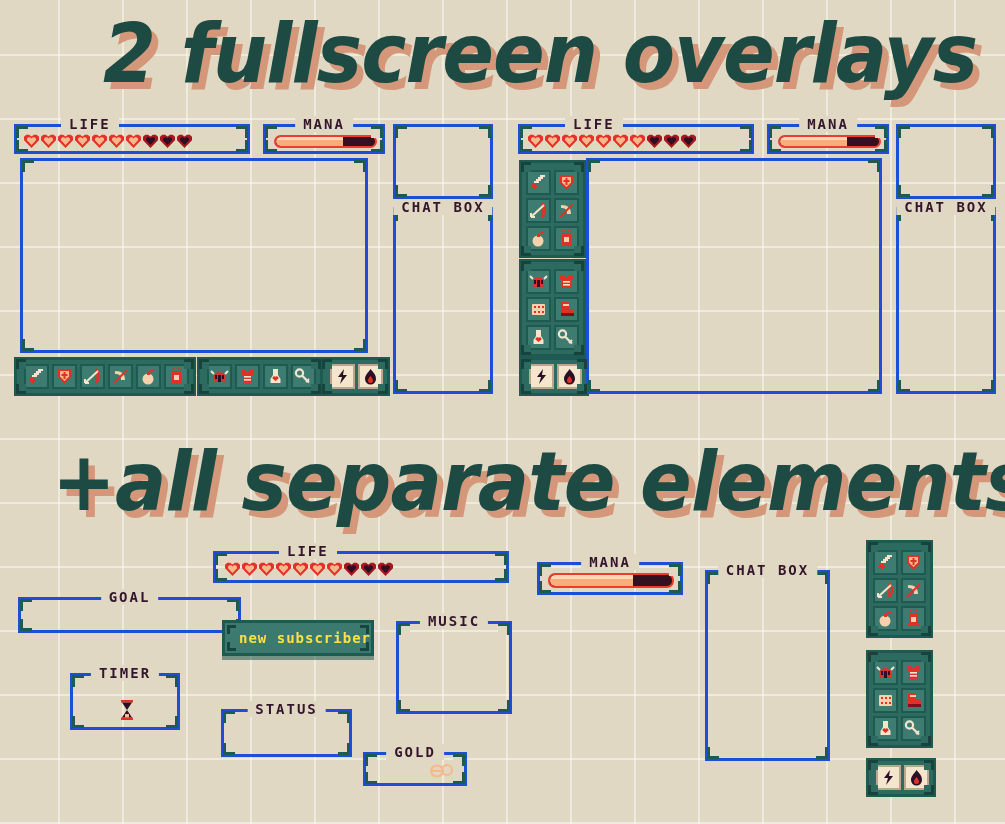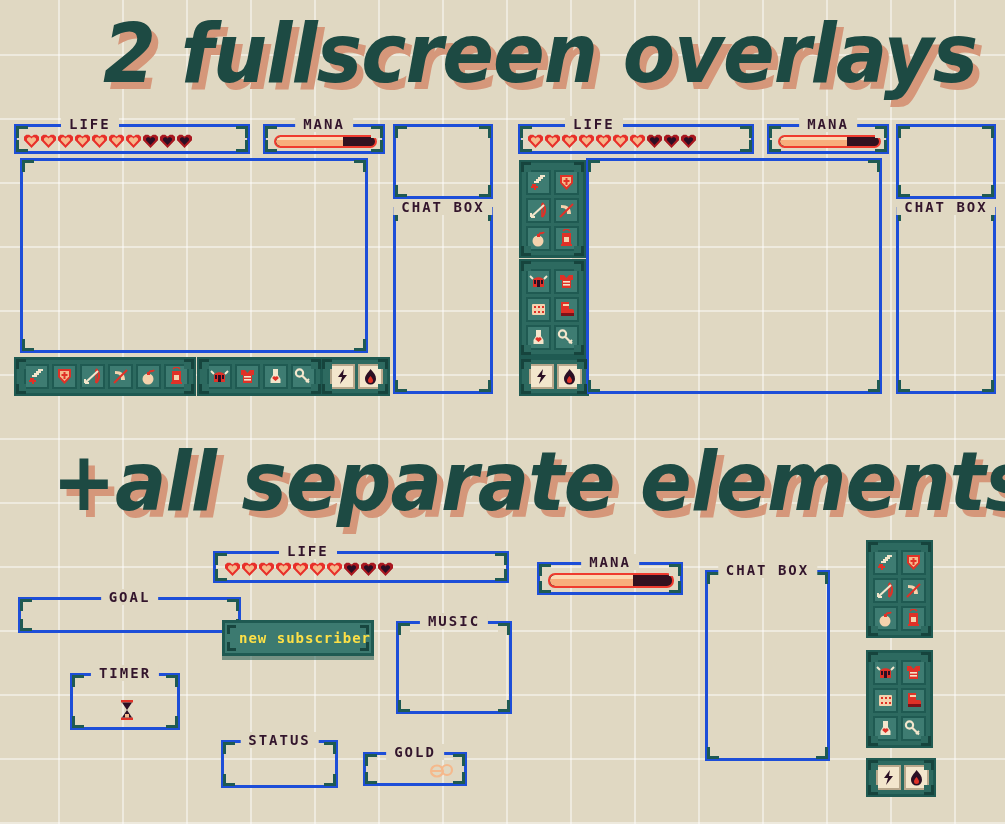--- a/index.html
+++ b/index.html
@@ -613,21 +613,21 @@
           <rect x="7" y="15" width="4" height="3.5" fill="#f5b98c"></rect>
         </svg>
       </div>
     </div>
 
     <div class="banner" style="left:222px;top:620px;width:152px;height:36px;">
       <span class="cb"></span>
       <span>new subscriber</span>
     </div>
 
-    <div class="frame" style="left:221px;top:740px;width:117px;height:48px;">
+    <div class="frame" style="left:221px;top:709px;width:131px;height:48px;">
       <span class="cb"></span>
       <div class="ftitle">STATUS</div>
     </div>
 
     <div class="frame" style="left:396px;top:621px;width:116px;height:93px;">
       <span class="cb"></span>
       <div class="ftitle">MUSIC</div>
     </div>
 
     <div class="frame" style="left:363px;top:752px;width:104px;height:34px;">

